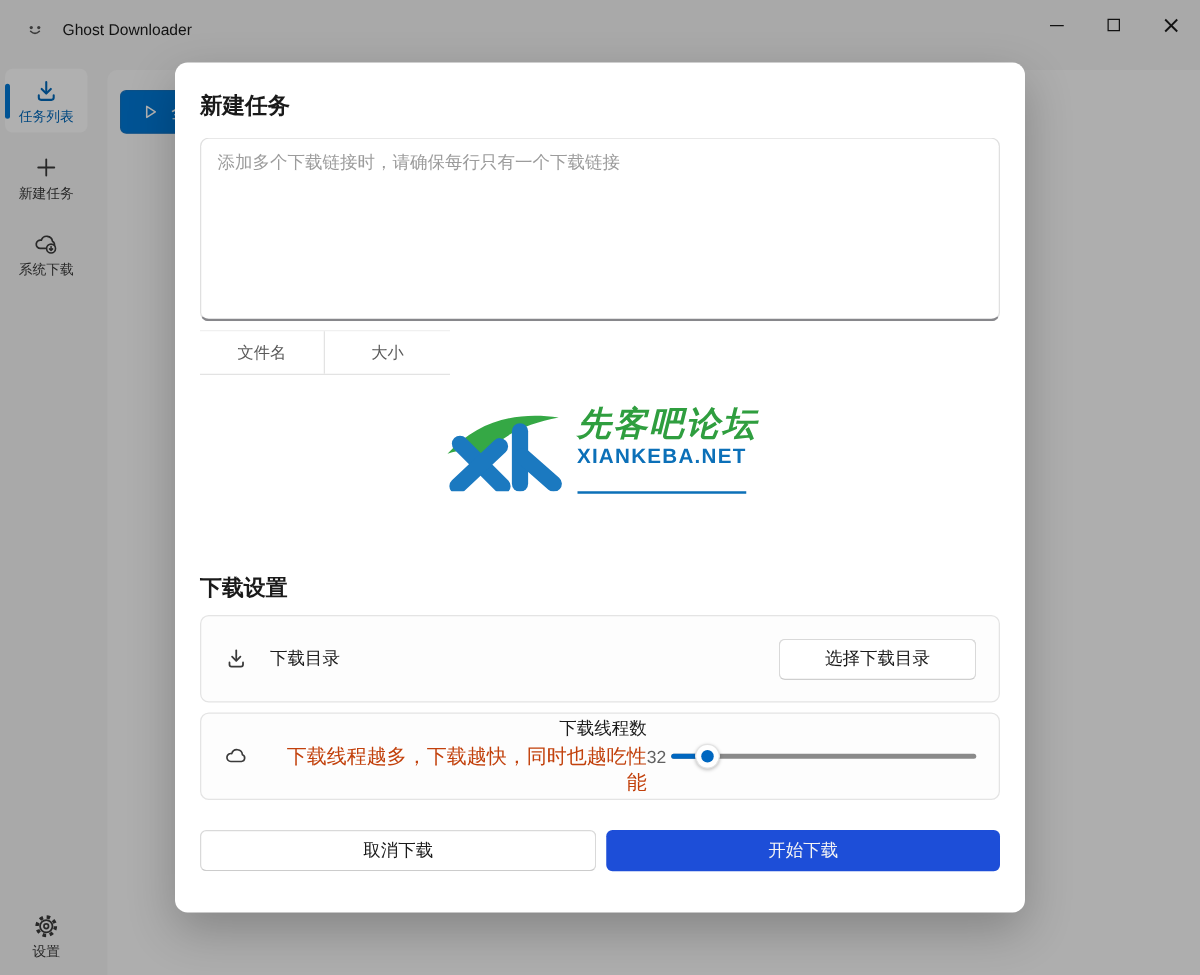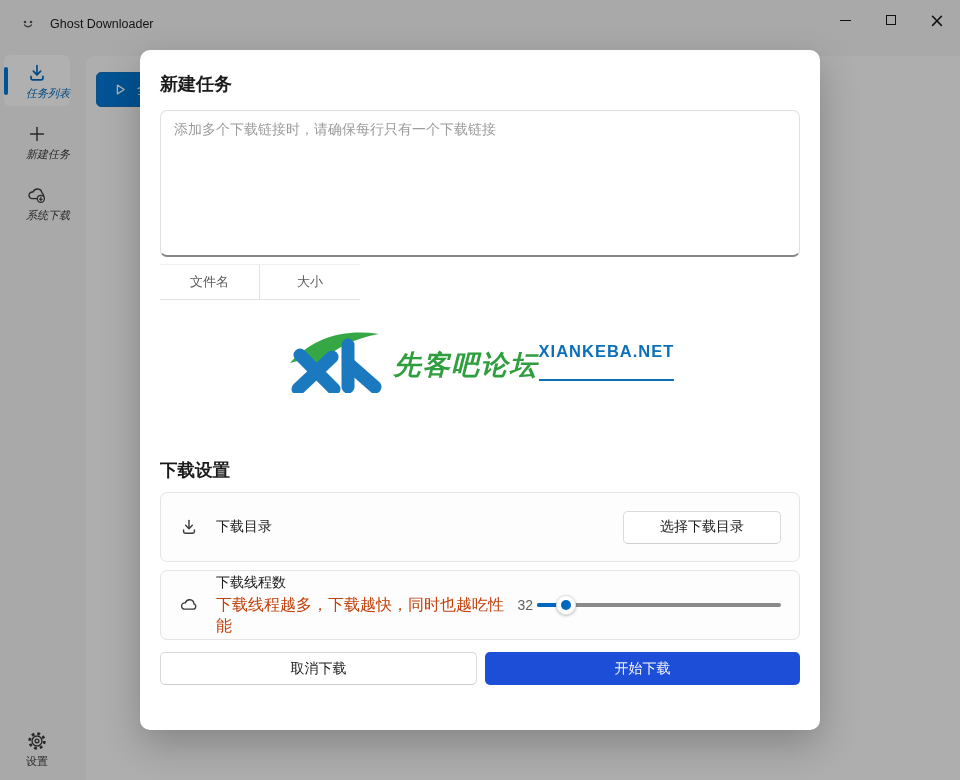--- a/index.html
+++ b/index.html
@@ -13,21 +13,21 @@
   .app-icon { width:16px; height:16px; }
   .app-title { margin-left:14px; font-size:12.5px; color:#1b1b1b; }
   .win-controls { position:absolute; right:0; top:0; display:flex; }
   .win-btn { width:46px; height:40px; display:flex; align-items:center; justify-content:center; background:transparent; border:none; cursor:pointer; }
   .glyph-min { width:11px; height:0; border-top:1.4px solid #1b1b1b; }
   .glyph-max { width:10px; height:10px; border:1.4px solid #1b1b1b; }
   .glyph-close { font-size:19px; color:#1b1b1b; line-height:1; font-family:"DejaVu Sans",sans-serif; }
 
   
   .sidebar { position:absolute; left:0; top:48px; bottom:0; width:74px; }
-  .nav-item { position:relative; width:66px; margin:7px auto 10px; padding:7px 0 5px; border-radius:6px; text-align:right; cursor:pointer;font-style:italic; }
+  .nav-item { position:relative; width:66px; margin:7px auto 10px; padding:7px 0 5px; border-radius:6px; text-align:center; cursor:pointer; }
   .nav-item.selected { background:rgba(255,255,255,0.72); }
   .nav-indicator { position:absolute; left:0; top:50%; margin-top:-14px; width:3.5px; height:28px; border-radius:2px; background:#0078d4; }
   .nav-icon { display:block; margin:0 auto; width:22px; height:22px; }
   .nav-label { display:block; margin-top:2px; font-size:11px; color:#3a3a3a; }
   .nav-item.selected .nav-label { color:#0067b8; }
   .nav-item-settings { position:absolute; bottom:6px; left:4px; width:66px; padding:7px 0 5px; text-align:center; cursor:pointer; border-radius:6px; }
 
   
   .content-panel { position:absolute; left:86px; top:56px; right:0; bottom:0; background:#fafafa; border-radius:8px 0 0 0; }
   .start-all-btn { position:absolute; left:96px; top:72px; height:35px; padding:0 16px; display:flex; align-items:center; gap:9px; background:#0078d4; border:1px solid #1373c2; border-radius:5px; color:#fff; font-size:14px; white-space:nowrap; cursor:pointer; z-index:1; }
@@ -40,43 +40,43 @@
 
   .link-input { display:block; width:100%; height:147px; margin-top:14px; padding:10px 13px; font-family:"Liberation Sans","DejaVu Sans",sans-serif; font-size:14px; color:#333; background:#fff; border:1px solid #e0e0e0; border-bottom:2px solid #87878b; border-radius:7px; resize:none; outline:none; }
   .link-input::placeholder { color:#9c9c9c; }
 
   .file-table-header { margin-top:7px; width:200px; height:36px; display:flex; border-top:1px solid #f0f0f0; border-bottom:1px solid #e3e3e3; }
   .fth-cell { width:100px; display:flex; align-items:center; justify-content:center; font-size:13px; color:#5a5a5a; }
   .fth-cell:first-child { border-right:1px solid #e3e3e3; }
 
   
   .watermark { margin-top:25px; height:70px; display:flex; align-items:center; justify-content:center; gap:12px; }
-  .logo-text { display:flex; flex-direction:row; align-items:flex-end; }
+  .logo-text { display:flex; flex-direction:column; align-items:flex-start; }
   .forum-name { font-size:27px; font-weight:bold; font-style:italic; letter-spacing:2px; color:#2f9e3f; line-height:1.1; }
   .site-url { margin-top:2px; font-size:16.5px; font-weight:bold; letter-spacing:1px; color:#0c70b8; border-bottom:2.5px solid #0c70b8; padding-bottom:18px; }
 
   .settings-heading { margin-top:63px; font-size:17.5px; font-weight:bold; color:#1a1a1a; }
 
   .setting-card { margin-top:10px; height:70px; display:flex; align-items:center; padding:0 18px; background:#fdfdfd; border:1px solid #e4e4e4; border-radius:7px; }
-  .setting-card + .setting-card { margin-top:8px; }
+  .setting-card + .setting-card { margin-top:8px;text-align:right; }
   .setting-icon { width:20px; height:20px; flex:none; }
   .setting-texts { margin-left:17px; }
   .setting-label { font-size:14px; color:#1b1b1b; }
   .setting-desc { margin-top:3px; font-size:16px; color:#c2410c; }
   .flex-spacer { flex:1; }
   .choose-dir-btn { width:158px; height:33px; background:#fff; border:1px solid #d9d9d9; border-bottom-color:#cfcfcf; border-radius:5px; font-size:14px; color:#1b1b1b; cursor:pointer; font-family:inherit; }
 
   .thread-value { font-size:14px; color:#606060; margin-right:4px; }
   .slider { position:relative; width:246px; height:20px; cursor:pointer; }
   .slider-track { position:absolute; left:0; right:0; top:8px; height:4px; border-radius:2px; background:#8a8a8a; }
   .slider-fill { position:absolute; left:0; top:8px; height:4px; border-radius:2px; background:#0067c0; }
   .slider-thumb { position:absolute; top:0; width:20px; height:20px; margin-left:-10px; background:#fff; border:1px solid #e3e3e3; border-radius:50%; box-shadow:0 1px 3px rgba(0,0,0,0.25); }
   .slider-thumb::after { content:""; position:absolute; left:50%; top:50%; width:10px; height:10px; margin:-5px 0 0 -5px; border-radius:50%; background:#0067c0; }
 
-  .dialog-buttons { margin-top:12px; display:flex; gap:8px;border-radius:10px; }
+  .dialog-buttons { margin-top:24px; display:flex; gap:8px;border-radius:10px; }
   .dlg-btn { flex:1; height:33px; border-radius:5px; font-size:14px; font-family:inherit; cursor:pointer; }
   .cancel-btn { background:#fff; border:1px solid #d9d9d9; border-bottom-color:#cccccc; color:#1a1a1a; }
   .start-btn { background:#1d4ed8; border:none; color:#f4f4f4; cursor:default; }
 </style>
 </head>
 <body>
 
 <div class="window">
 
   <div class="titlebar">

